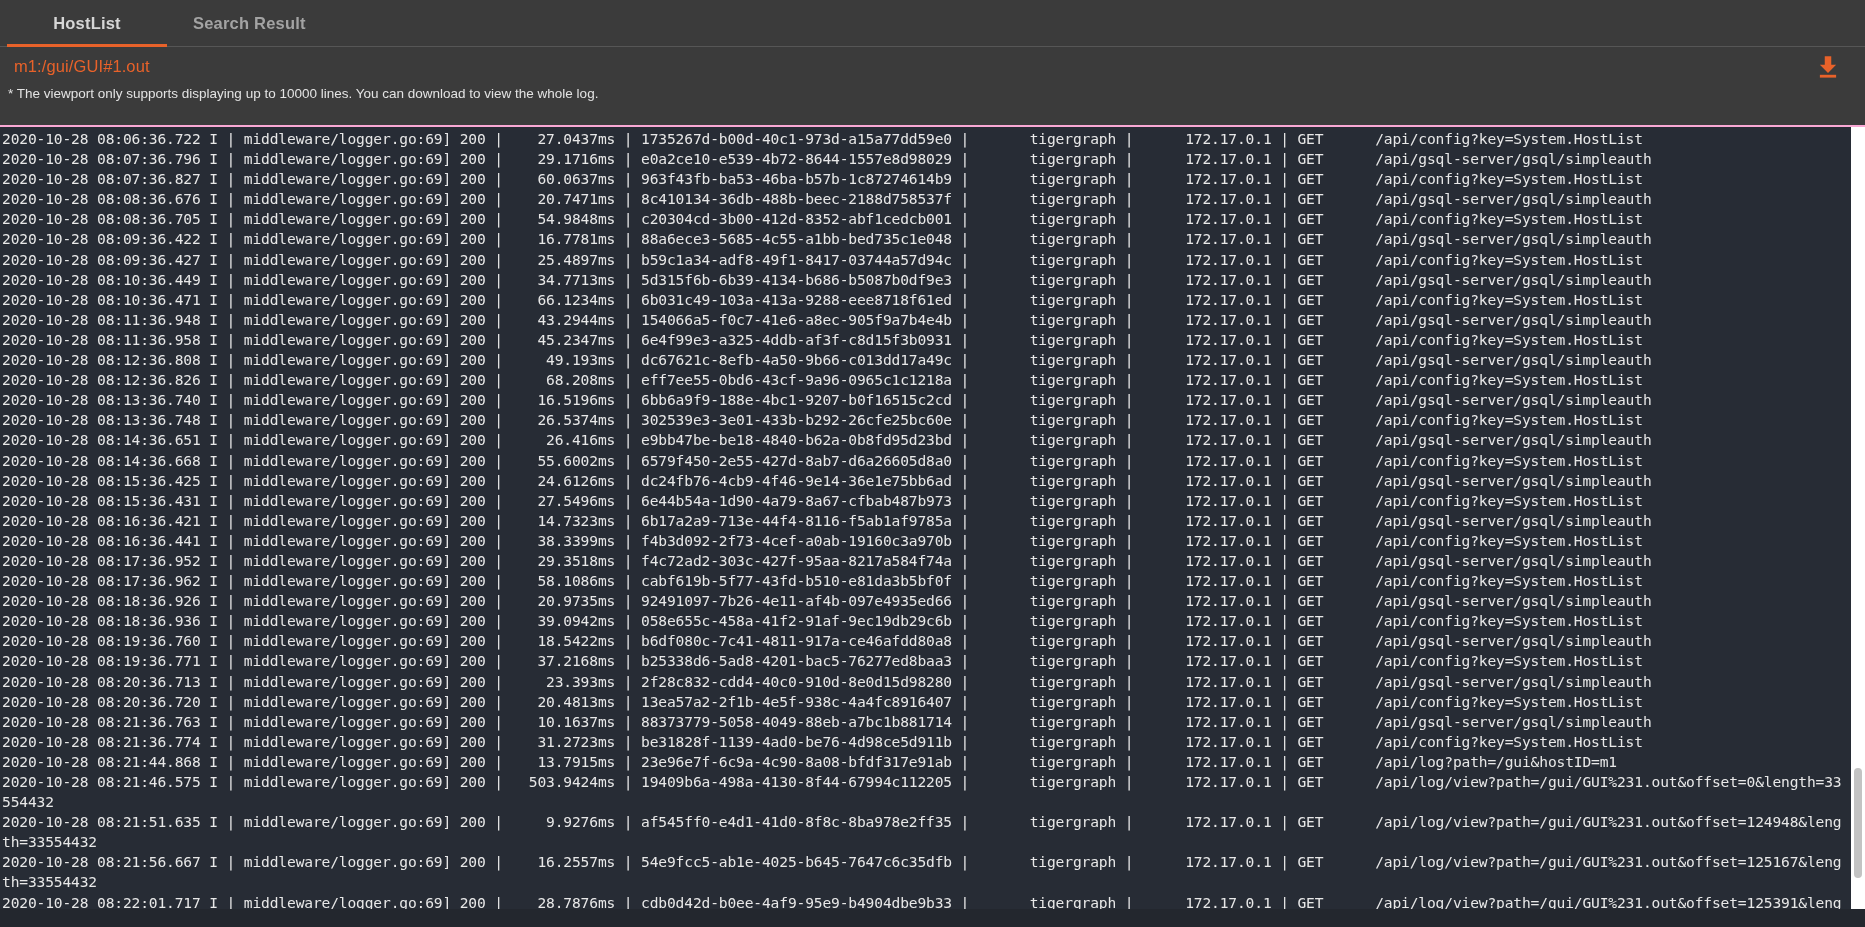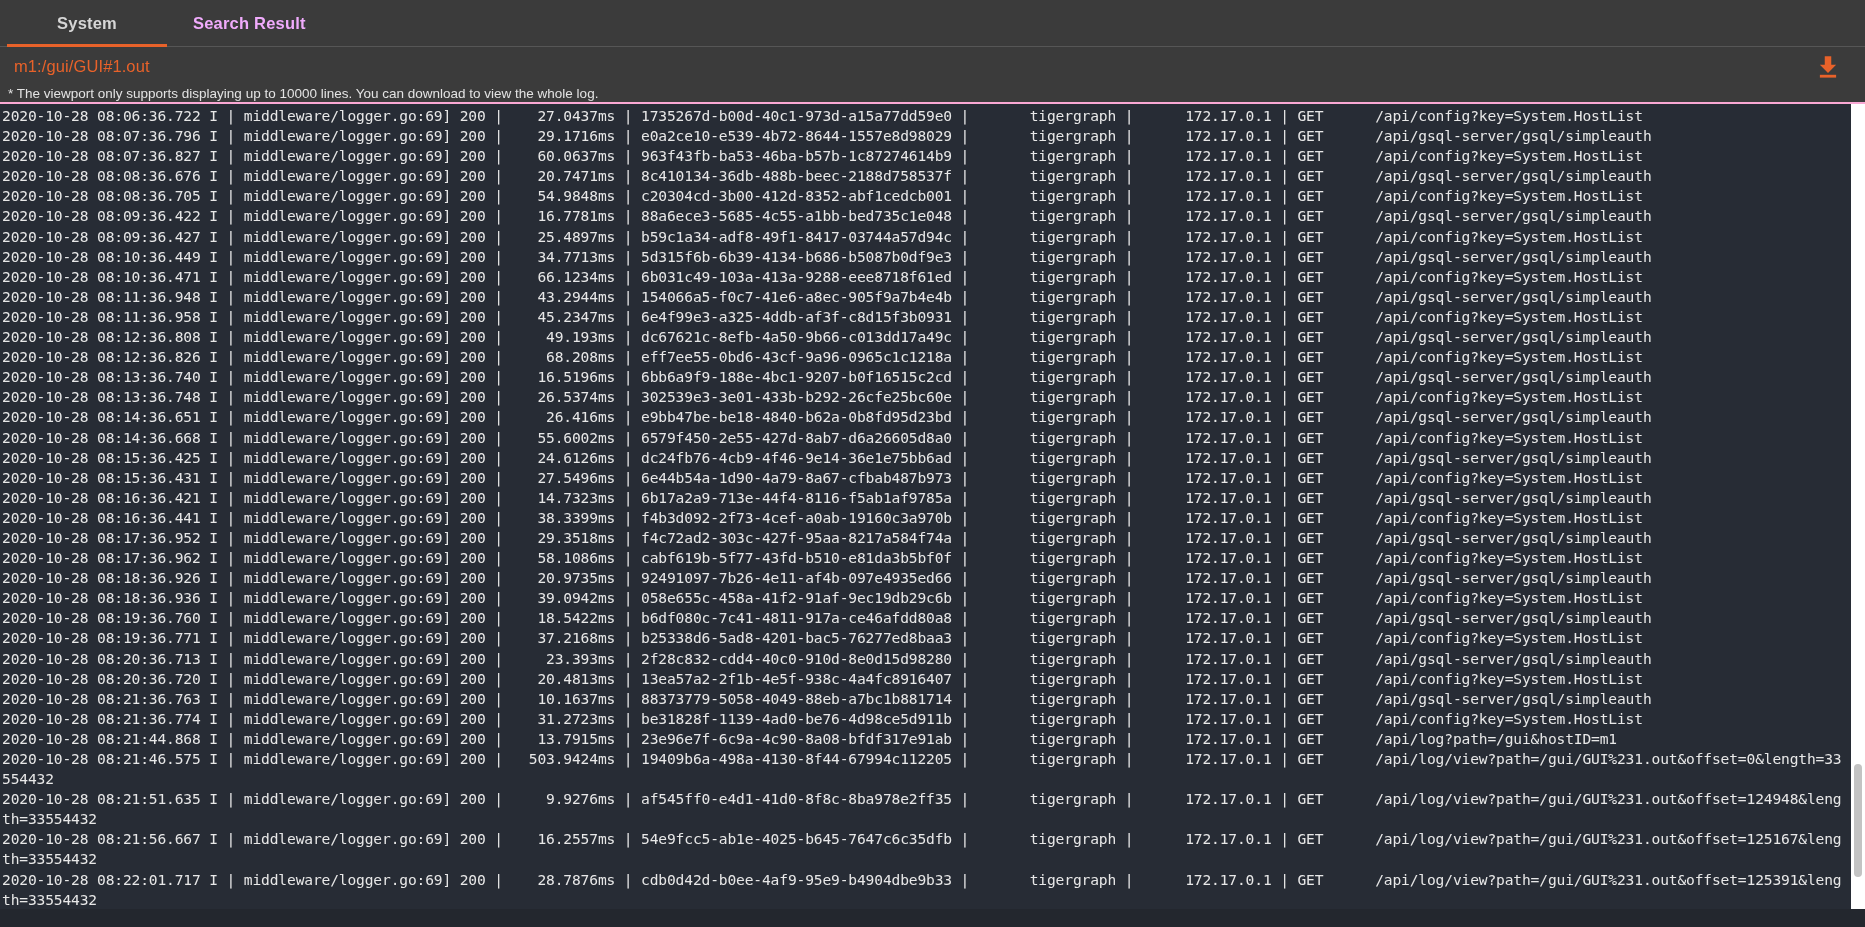--- a/index.html
+++ b/index.html
@@ -29,21 +29,21 @@
     padding-left: 7px;
   }
   .tab {
     min-width: 160px;
     padding: 0 26px;
     display: flex;
     align-items: center;
     justify-content: center;
     font-size: 16.5px;
     font-weight: bold;
-    color: #f0abfc;
+    color: #a3a3a3;
     letter-spacing: .2px;
     cursor: pointer;
     position: relative;
   }
   .tab.active { color: #d6d6d6; }
   .tab.active::after {
     content: "";
     position: absolute;
     left: 0; right: 0; bottom: -1px;
     height: 3px;
@@ -72,21 +72,21 @@
     display: block;
     cursor: pointer;
   }
 
   
   .notice {
     flex: 0 0 auto;
     background: #3b3b3b;
     color: #e3e3e3;
     font-size: 13.5px;
-    padding: 0 0 1px 8px;
+    padding: 0 0 24px 8px;
     white-space: nowrap;
   }
 
   
   .logwrap {
     flex: 1 1 auto;
     position: relative;
     background: #272c35;
     overflow: hidden;
     margin: 0;
@@ -133,21 +133,21 @@
     background: #23272e;
   }
 </style>
 </head>
 <body>
 
 <div id="app">
 
   <div class="tabbar">
     <div class="tab active">
-      <span>System</span>
+      <span>HostList</span>
     </div>
     <div class="tab">
       <span>Search Result</span>
     </div>
   </div>
 
   <div class="filebar">
     <span class="filename">m1:/gui/GUI#1.out</span>
     <span class="spacer"></span>
     <span class="download-icon">

